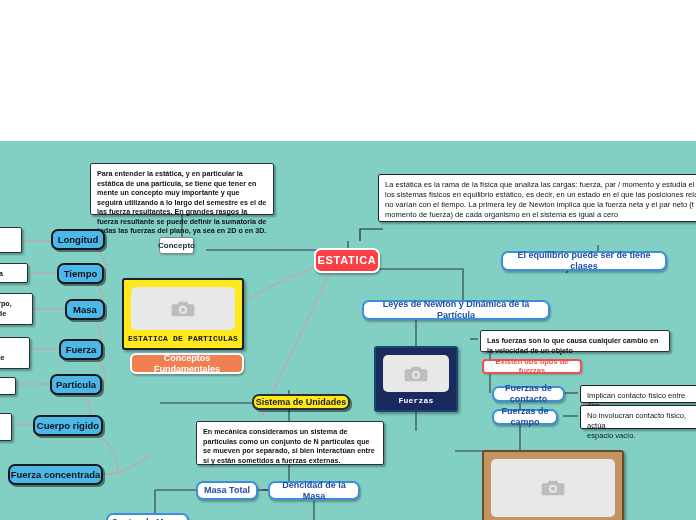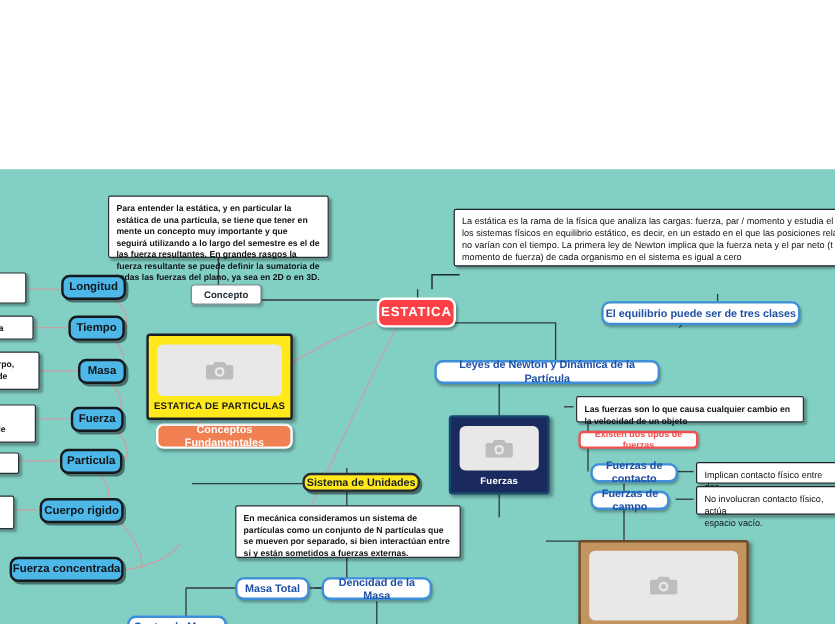--- a/index.html
+++ b/index.html
@@ -139,21 +139,21 @@
   .card .thumb {
     flex: 1 1 auto;
     width: 100%;
     background: #e8e8e8;
     border-radius: 5px;
     display: flex;
     align-items: center;
     justify-content: center;
   }
   .card .cap {
-    font-family: Liberation Sans, sans-serif;
+    font-family: Liberation Mono, monospace;
     font-weight: bold;
     font-size: 8px;
     letter-spacing: .2px;
     padding: 4px 0 2px 0;
     text-align: center;
     white-space: nowrap;
   }
   .card.yellow { background: #ffe81c; border: 2px solid #1c2024; }
   .card.yellow .cap { color: #14181b; }
   .card.navy { background: #1b2a5e; border: 2px solid #15486b; }
@@ -268,25 +268,25 @@
     <div class="node n-blue" style="left:65px; top:158px; width:40px; height:21px;">Masa</div>
 
     <div class="node n-blue" style="left:59px; top:198px; width:44px; height:21px;">Fuerza</div>
 
     <div class="node n-blue" style="left:50px; top:233px; width:52px; height:21px;">Particula</div>
 
     <div class="node n-blue" style="left:33px; top:274px; width:70px; height:21px;">Cuerpo rigido</div>
 
     <div class="node n-blue" style="left:8px; top:323px; width:95px; height:21px;">Fuerza concentrada</div>
 
-    <div class="node n-plain" style="left:159px; top:96px; width:59px; height:17px;">Concepto</div>
+    <div class="node n-plain" style="left:159px; top:96px; width:35px; height:17px;">Concepto</div>
 
     <div class="node n-root" style="left:314px; top:107px; width:66px; height:25px;">ESTATICA</div>
 
-    <div class="node n-white" style="left:501px; top:110px; width:166px; height:20px;">El equilibrio puede ser de tres clases</div>
+    <div class="node n-white" style="left:501px; top:110px; width:166px; height:20px;">El equilibrio puede ser de tiene clases</div>
 
     <div class="node n-white" style="left:362px; top:159px; width:188px; height:20px;">Leyes de Newton y Dinámica de la Partícula</div>
 
     <div class="node n-red-out" style="left:482px; top:218px; width:100px; height:15px;">Existen dos tipos de fuerzas</div>
 
     <div class="node n-note" style="left:480px; top:189px; width:190px; height:22px;">Las fuerzas son lo que causa cualquier cambio en la velocidad de un objeto</div>
 
     <div class="node n-white" style="left:492px; top:245px; width:73px; height:16px;" style-extra="">Fuerzas de contacto</div>
 
     <div class="node n-white" style="left:492px; top:268px; width:66px; height:16px;">Fuerzas de campo</div>

